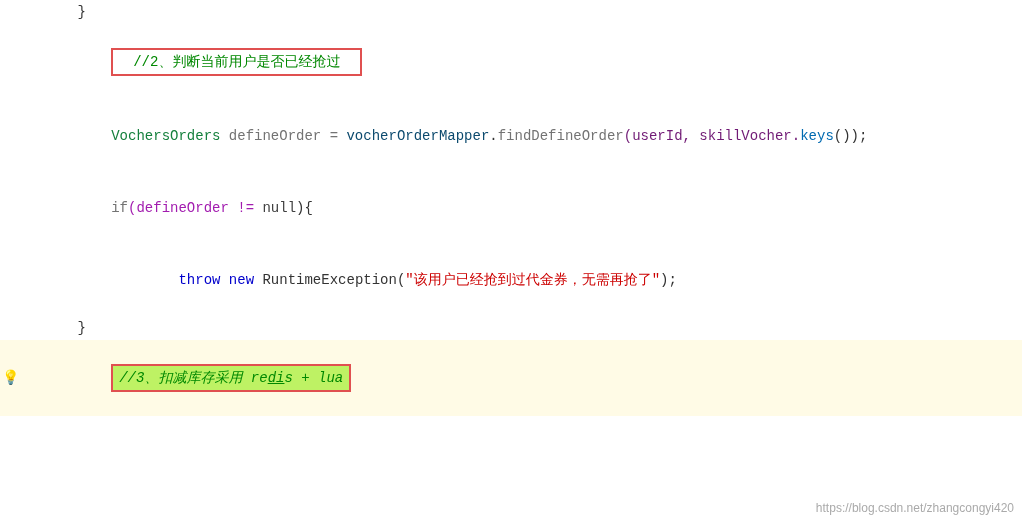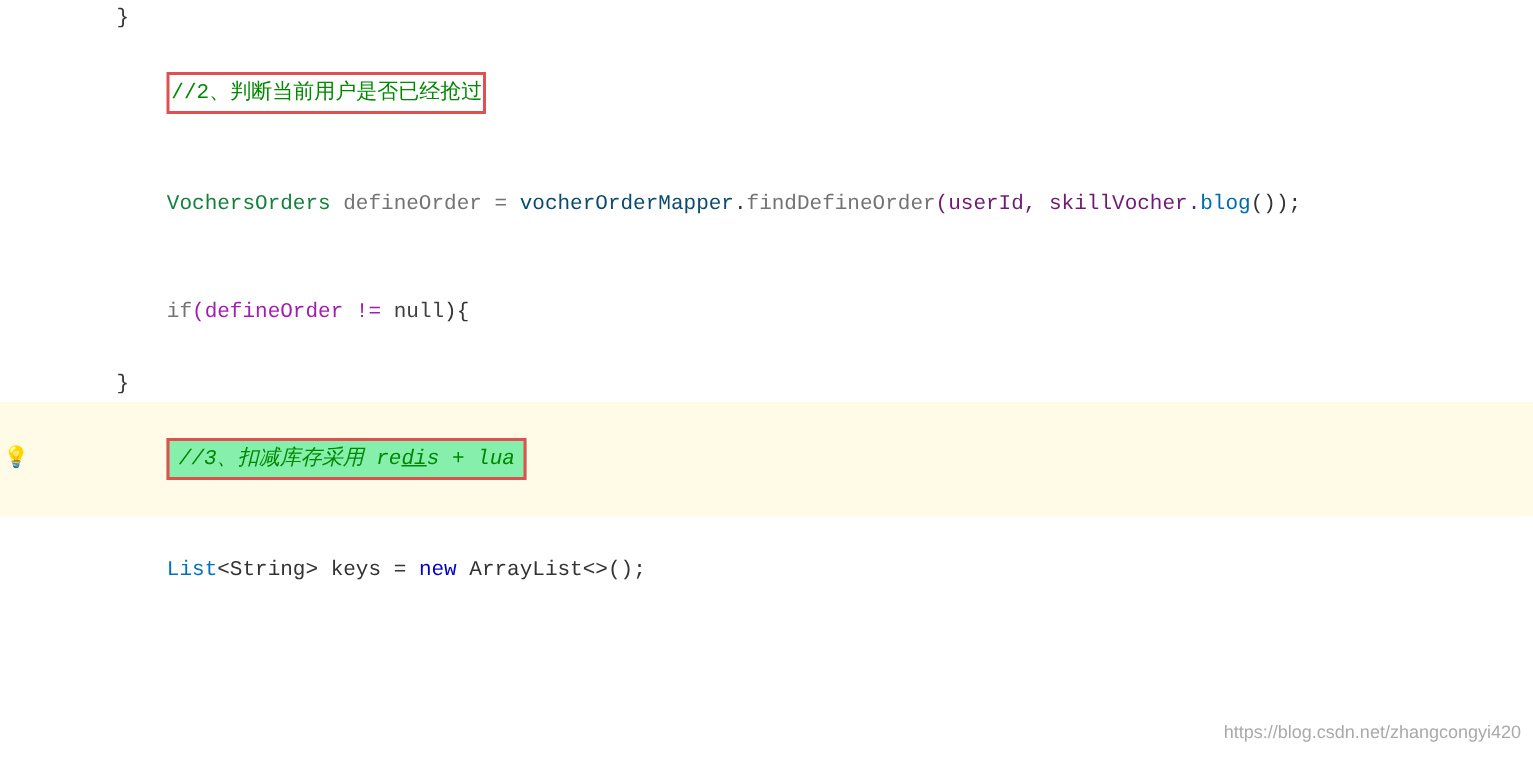--- a/index.html
+++ b/index.html
@@ -54,21 +54,21 @@
       font-size: 14px;
     }
     .code-content {
       flex: 1;
       padding-left: 8px;
       white-space: pre;
       color: #333;
     }
     .watermark {
       position: absolute;
-      bottom: 20px;
+      bottom: 0;
       right: 8px;
       color: #aaa;
       font-size: 12px;
       font-family: Arial, sans-serif;
       text-align: center;
     }
   </style>
 </head>
 <body>
 
@@ -76,59 +76,59 @@
   <div class="code-area">
 
     <div class="code-line">
       <div class="line-gutter"></div>
       <div class="code-content"><span style="color:#333">    }</span></div>
     </div>
 
     <div class="code-line">
       <div class="line-gutter"></div>
       <div class="code-content">
-        <span style="display:inline-block;border:2px solid #e05050;padding:0 1px;color:#008800;background:#fff;font-style:normal">//2、判断当前用户是否已经抢过</span>
+        <span style="display:inline-block;border:2px solid #e05050;padding:0 20px;color:#008800;background:#fff;font-style:normal">//2、判断当前用户是否已经抢过</span>
       </div>
     </div>
 
     <div class="code-line">
       <div class="line-gutter"></div>
       <div class="code-content">
-        <span style="color:#15803d">VochersOrders</span><span style="color:#737373"> defineOrder = </span><span style="color:#0c4a6e">vocherOrderMapper</span><span style="color:#333">.</span><span style="color:#737373">findDefineOrder</span><span style="color:#701a75">(userId, skillVocher.</span><span style="color:#006ab1">blog</span><span style="color:#333">());</span>
+        <span style="color:#15803d">VochersOrders</span><span style="color:#737373"> defineOrder = </span><span style="color:#0c4a6e">vocherOrderMapper</span><span style="color:#333">.</span><span style="color:#737373">findDefineOrder</span><span style="color:#701a75">(userId, skillVocher.</span><span style="color:#006ab1">keys</span><span style="color:#333">());</span>
       </div>
     </div>
 
     <div class="code-line">
       <div class="line-gutter"></div>
       <div class="code-content">
         <span style="color:#737373">if</span><span style="color:#a21caf">(defineOrder != </span><span style="color:#404040">null</span><span style="color:#333">){</span>
       </div>
     </div>
 
+    <div class="code-line">
+      <div class="line-gutter"></div>
+      <div class="code-content">
+        &nbsp;&nbsp;&nbsp;&nbsp;&nbsp;&nbsp;&nbsp;&nbsp;<span style="color:#0000cc">throw</span><span style="color:#333"> </span><span style="color:#0000cc">new</span><span style="color:#333"> RuntimeException(</span><span style="color:#cc0000">"该用户已经抢到过代金券，无需再抢了"</span><span style="color:#333">);</span>
+      </div>
+    </div>
 
     <div class="code-line">
       <div class="line-gutter"></div>
       <div class="code-content"><span style="color:#333">    }</span></div>
     </div>
 
     <div class="code-line highlighted">
       <div class="line-gutter has-icon">
         <span class="bulb-icon">💡</span>
       </div>
       <div class="code-content">
-        <span style="display:inline-block;border:2px solid #e05050;padding:0 6px;color:#008800;background:#86efac;font-style:italic">//3、扣减库存采用 re<span style="text-decoration:underline">di</span>s + lua</span>
+        <span style="display:inline-block;border:2px solid #e05050;padding:0 6px;color:#008800;background:#bef264;font-style:italic">//3、扣减库存采用 re<span style="text-decoration:underline">di</span>s + lua</span>
       </div>
     </div>
 
-    <div class="code-line">
-      <div class="line-gutter"></div>
-      <div class="code-content">
-        <span style="color:#0070c1">List</span><span style="color:#333">&lt;String&gt; keys = </span><span style="color:#0000cc">new</span><span style="color:#333"> ArrayList&lt;&gt;();</span>
-      </div>
-    </div>
 
     <div class="code-line">
       <div class="line-gutter"></div>
       <div class="code-content">
         
       </div>
     </div>
 
   </div>
 

